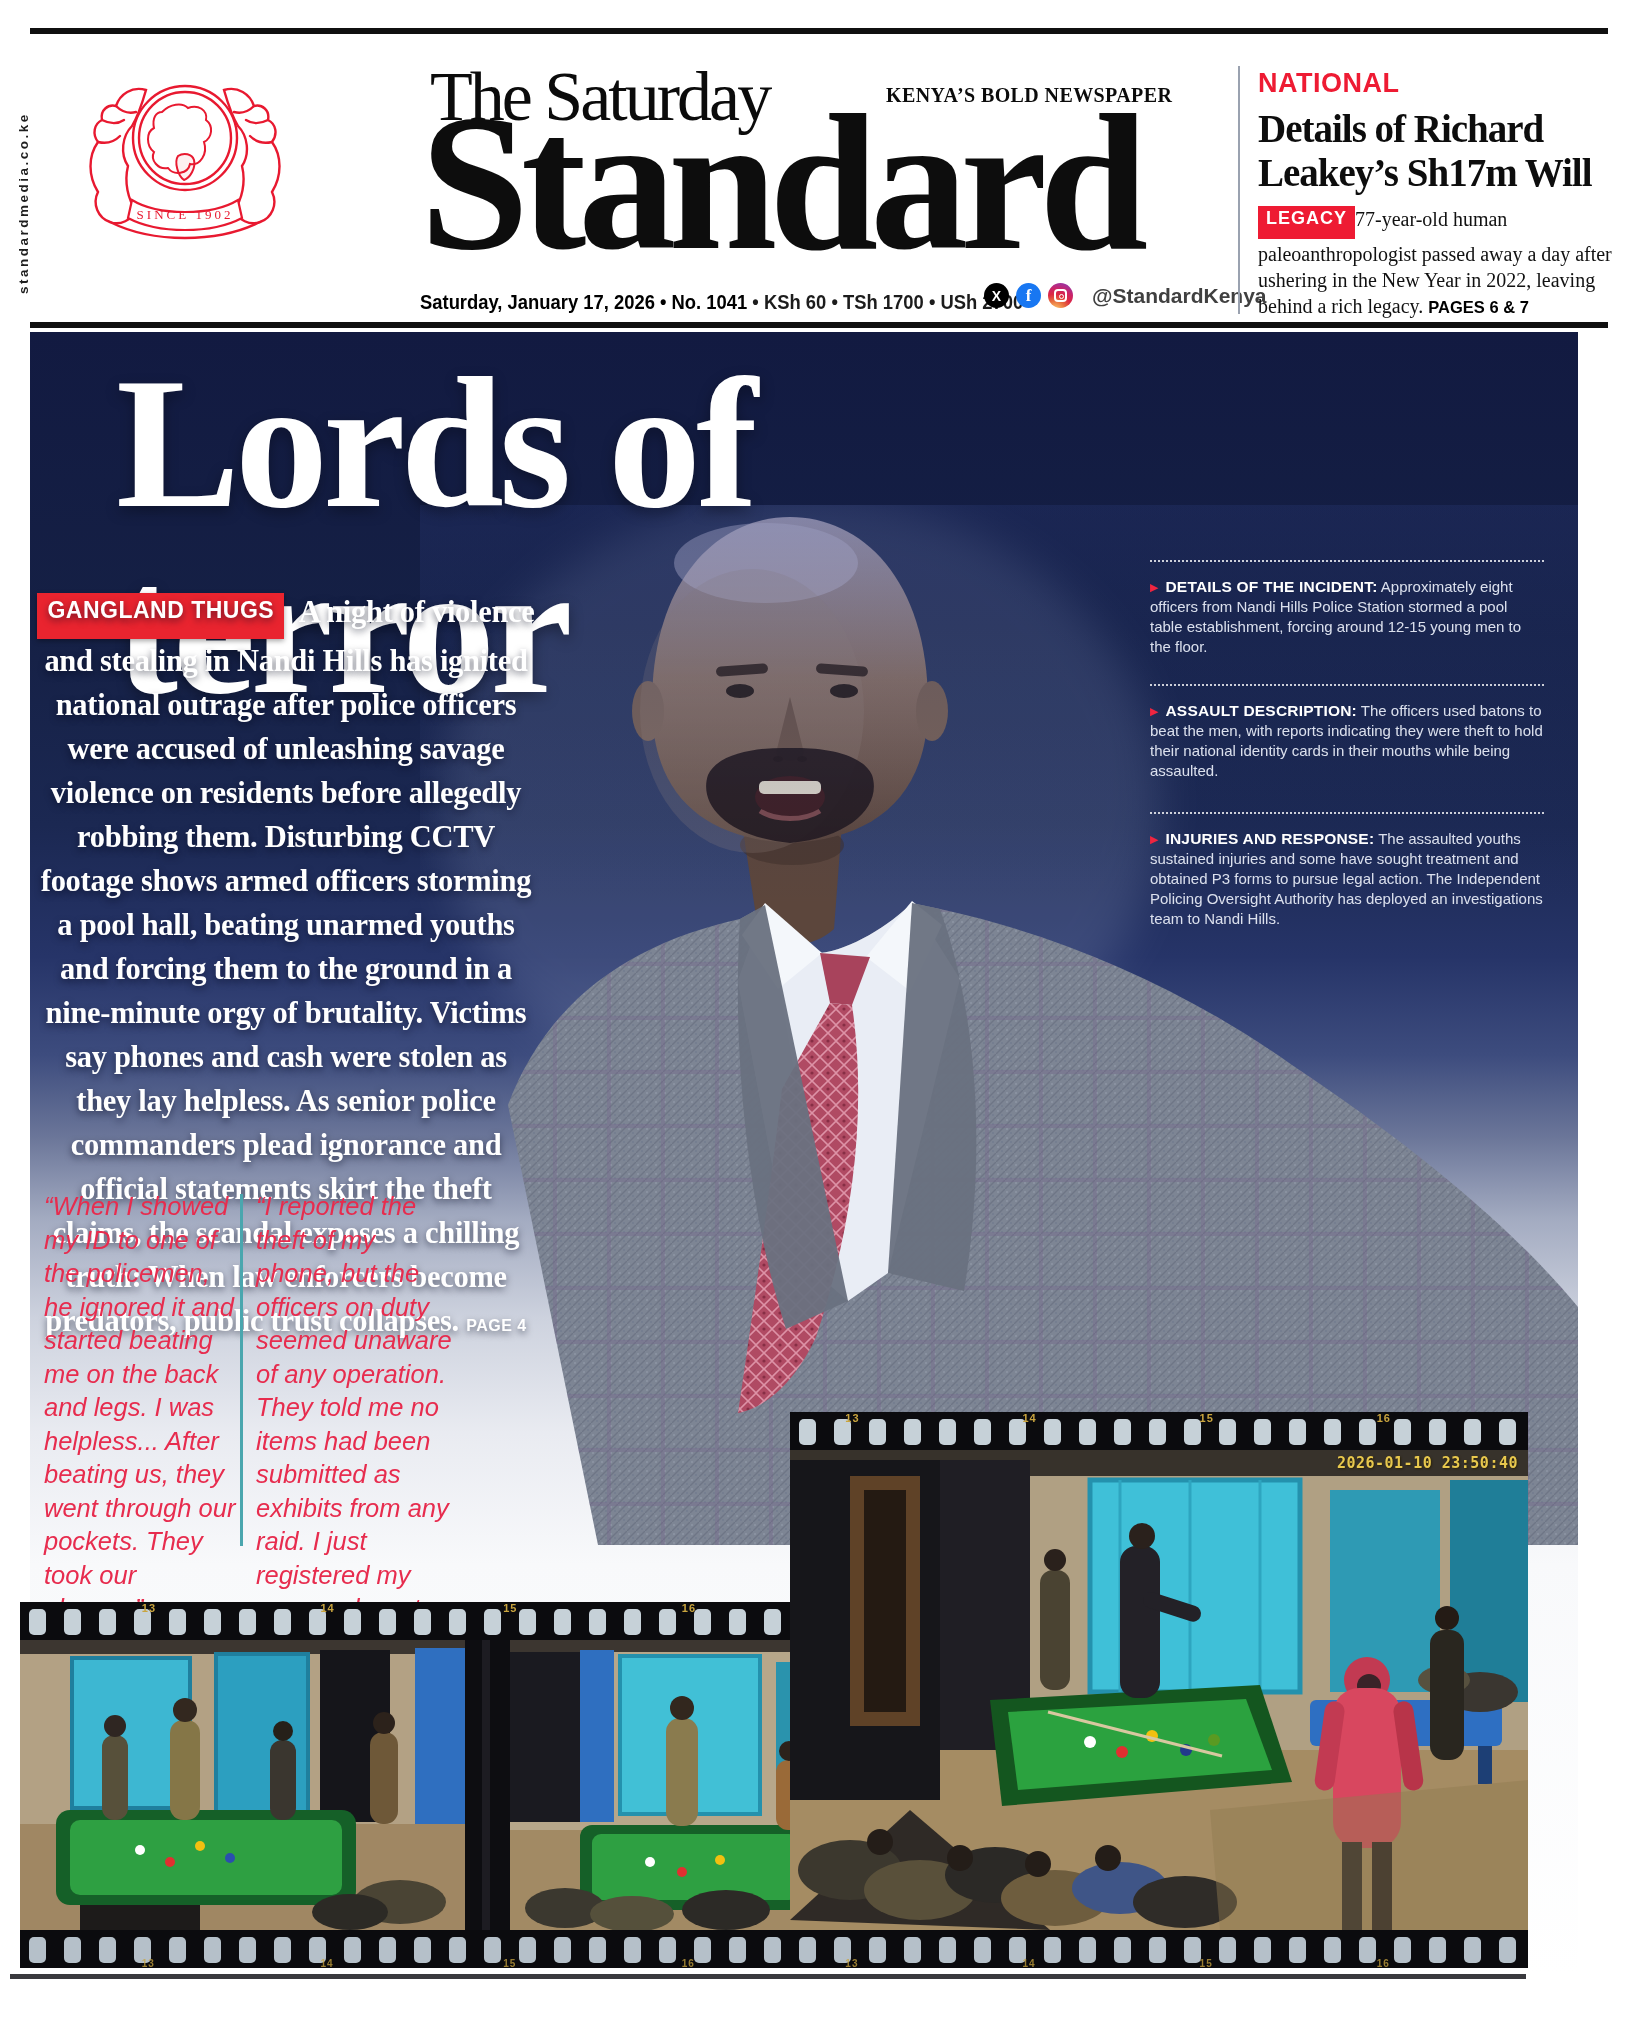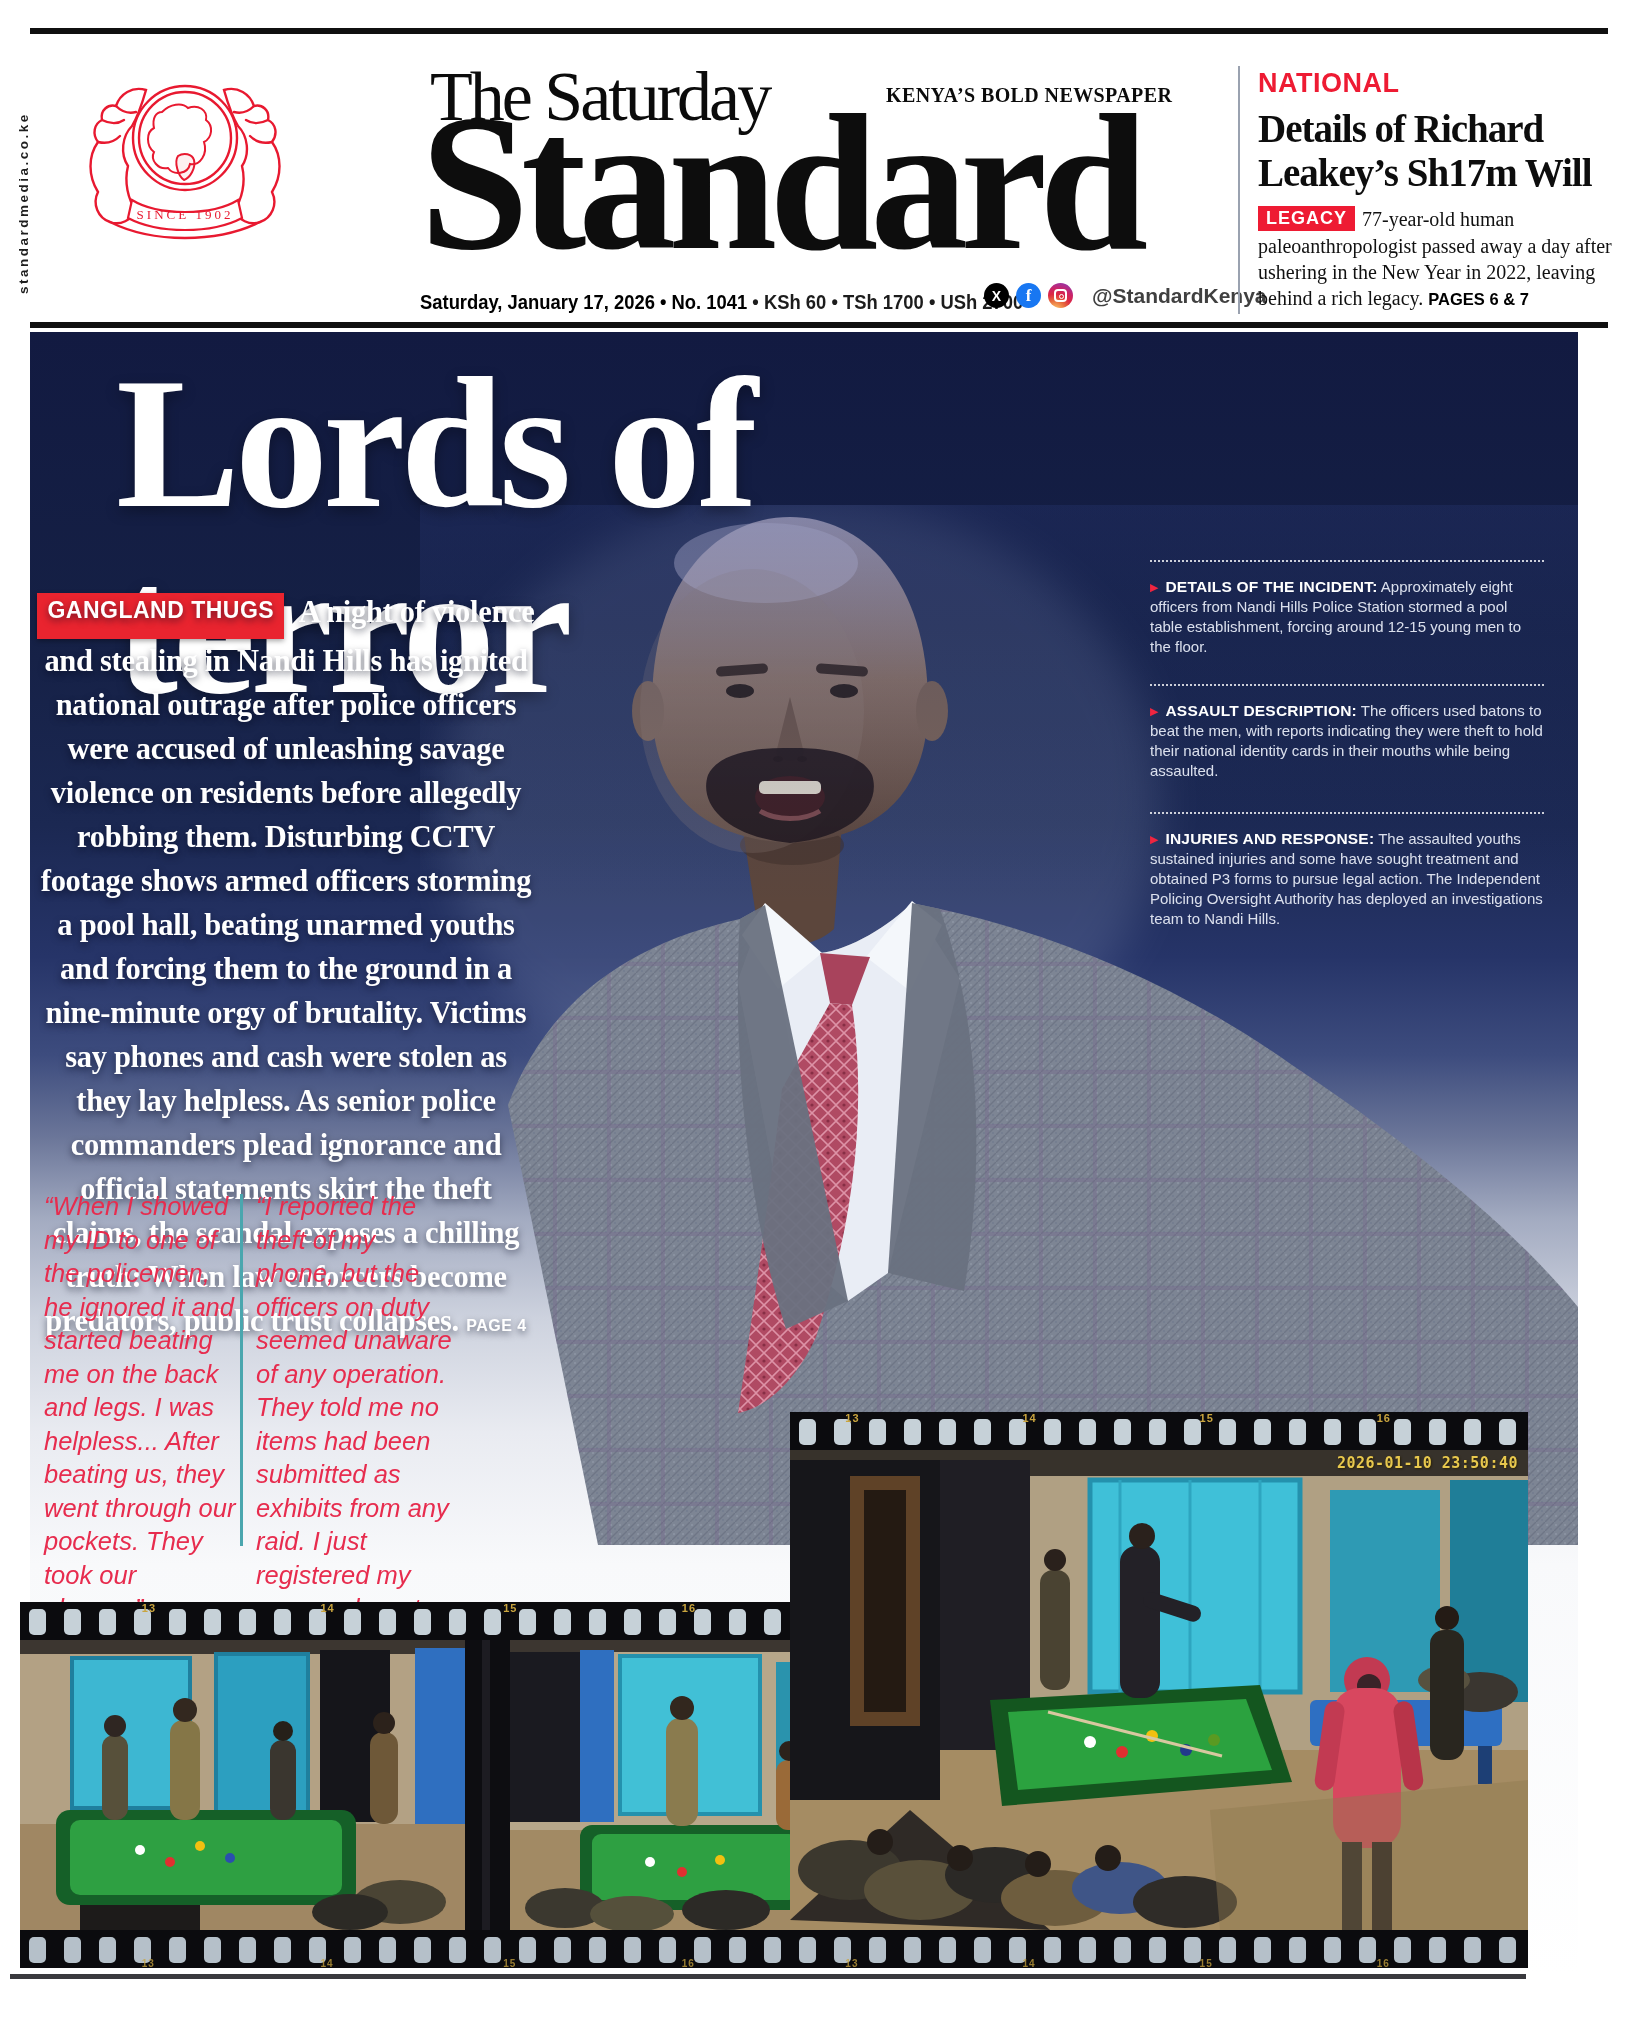--- a/index.html
+++ b/index.html
@@ -30,21 +30,21 @@
   .ig-frame::after { content:""; position:absolute; left:3px; top:3px; width:3px; height:3px;
                      border:1.5px solid #fff; border-radius:50%; }
   .handle { font:700 21px "Liberation Sans",sans-serif; color:#404040; margin-left:12px; }
   .v-div { left:1238px; top:66px; width:2px; height:248px; background:#9aa2b0; }
 
   .national { left:1258px; top:68px; width:354px; }
   .nat-kicker { font:800 27px "Liberation Sans",sans-serif; color:#ee1b33; letter-spacing:.5px; }
   .nat-head { font:700 39px/1.12 "Liberation Serif",serif; color:#0d0d0d; letter-spacing:-1px; margin:8px 0 12px; }
   .nat-body { font:400 20px/26px "Liberation Serif",serif; color:#111; }
   .tag-legacy { display:inline-block; background:#ee1b33; color:#fff; font:700 18px/1 "Liberation Sans",sans-serif;
-                padding:3px 8px 4px; letter-spacing:1px; margin-right:7px; transform:translateY(-2px); }
+                padding:3px 8px 12px; letter-spacing:1px; transform:translateY(-2px); }
   .nat-pages { font:700 16.5px "Liberation Sans",sans-serif; color:#000; }
 
   
   .hero { left:30px; top:332px; width:1548px; height:1643px; z-index:0;
           background:linear-gradient(180deg,#121a41 0%,#152045 18%,#1b2852 30%,#263468 38%,
                      #3d4c7e 44%,#6b7699 49%,#a3abc1 54%,#cdd2de 60%,#e9ebf1 67%,#f8f9fb 75%,#ffffff 100%); }
   .portrait { left:420px; top:505px; width:1158px; height:1040px; z-index:1; }
   .headline { left:116px; top:350px; width:1000px; z-index:2; 
               font:600 186px/1 "Liberation Serif",serif; letter-spacing:-5px; color:#fff;
               text-shadow:0 5px 14px rgba(0,0,0,.35); }

